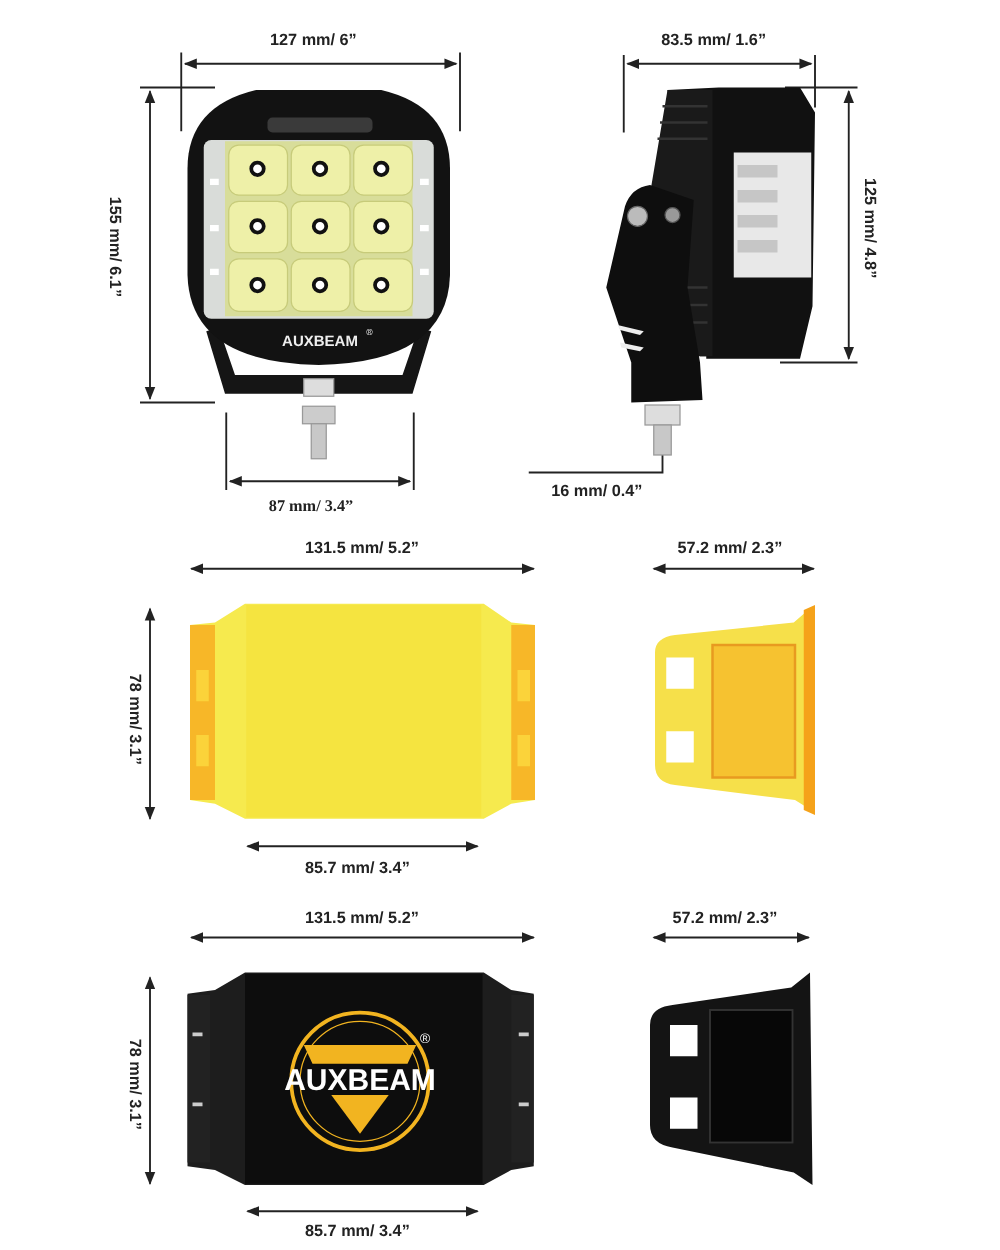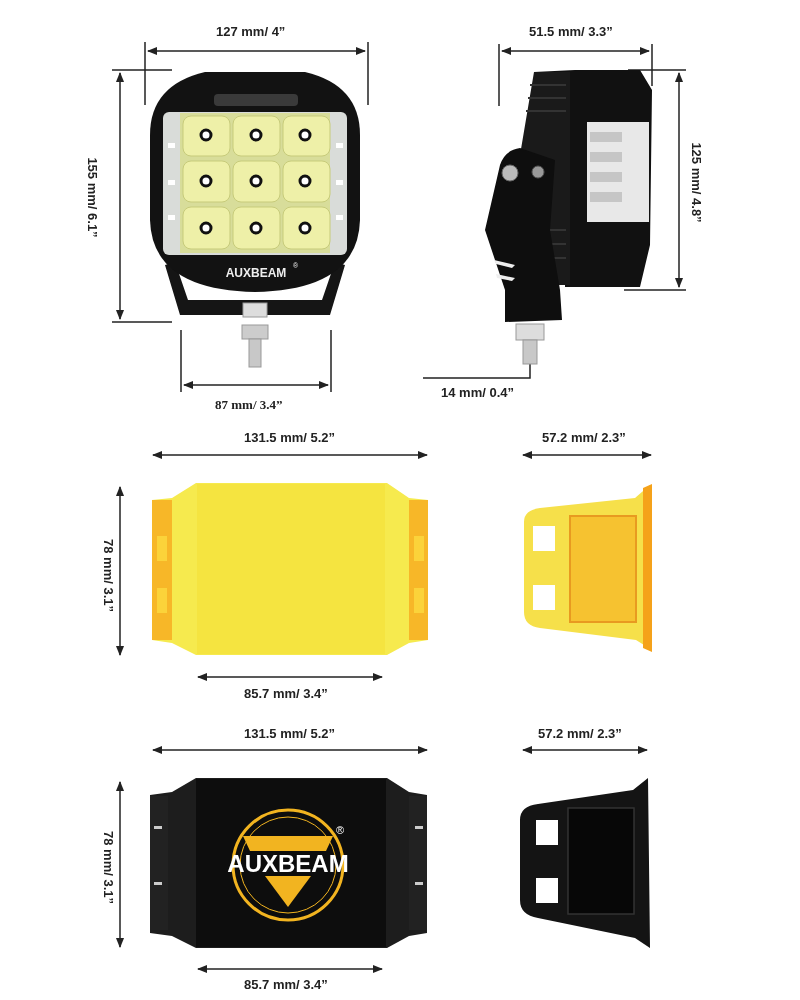--- a/index.html
+++ b/index.html
@@ -166,27 +166,27 @@
 
   <g>
     <line x1="523" y1="750" x2="647" y2="750" stroke="#222" stroke-width="1.5" marker-start="url(#arr)" marker-end="url(#arr)"></line>
     <path d="M538,804 L633,790 L648,778 L650,948 L635,938 L538,918 Q520,915 520,900 L520,820 Q520,806 538,804 Z" fill="#141414"></path>
     <rect x="568" y="808" width="66" height="106" fill="#070707" stroke="#333" stroke-width="1.5"></rect>
     <rect x="536" y="820" width="22" height="25" fill="#fff"></rect>
     <rect x="536" y="878" width="22" height="25" fill="#fff"></rect>
   </g>
 </svg>
 
-<div class="lbl" style="left:216px;top:24px;">127 mm/ 4”</div>
+<div class="lbl" style="left:216px;top:24px;">127 mm/ 6”</div>
 <div class="vlbl" style="left:52px;top:190px;transform:rotate(90deg);">155 mm/ 6.1”</div>
 <div class="lbl" style="left:215px;top:397px;font-family:Liberation Serif, serif;">87 mm/ 3.4”</div>
 
-<div class="lbl" style="left:529px;top:24px;">51.5 mm/ 3.3”</div>
+<div class="lbl" style="left:529px;top:24px;">83.5 mm/ 1.6”</div>
 <div class="vlbl" style="left:656px;top:175px;transform:rotate(90deg);">125 mm/ 4.8”</div>
-<div class="lbl" style="left:441px;top:385px;">14 mm/ 0.4”</div>
+<div class="lbl" style="left:441px;top:385px;">16 mm/ 0.4”</div>
 
 <div class="lbl" style="left:244px;top:430px;">131.5 mm/ 5.2”</div>
 <div class="vlbl" style="left:72px;top:568px;transform:rotate(90deg);">78 mm/ 3.1”</div>
 <div class="lbl" style="left:244px;top:686px;">85.7 mm/ 3.4”</div>
 <div class="lbl" style="left:542px;top:430px;">57.2 mm/ 2.3”</div>
 
 <div class="lbl" style="left:244px;top:726px;">131.5 mm/ 5.2”</div>
 <div class="vlbl" style="left:72px;top:860px;transform:rotate(90deg);">78 mm/ 3.1”</div>
 <div class="lbl" style="left:244px;top:977px;">85.7 mm/ 3.4”</div>
 <div class="lbl" style="left:538px;top:726px;">57.2 mm/ 2.3”</div>

